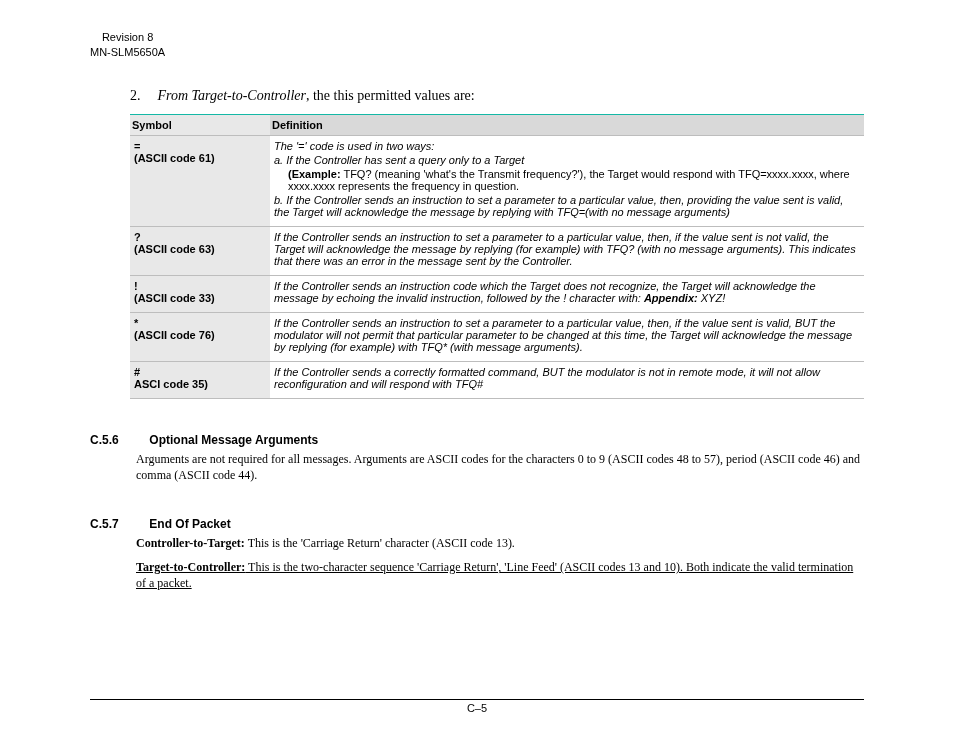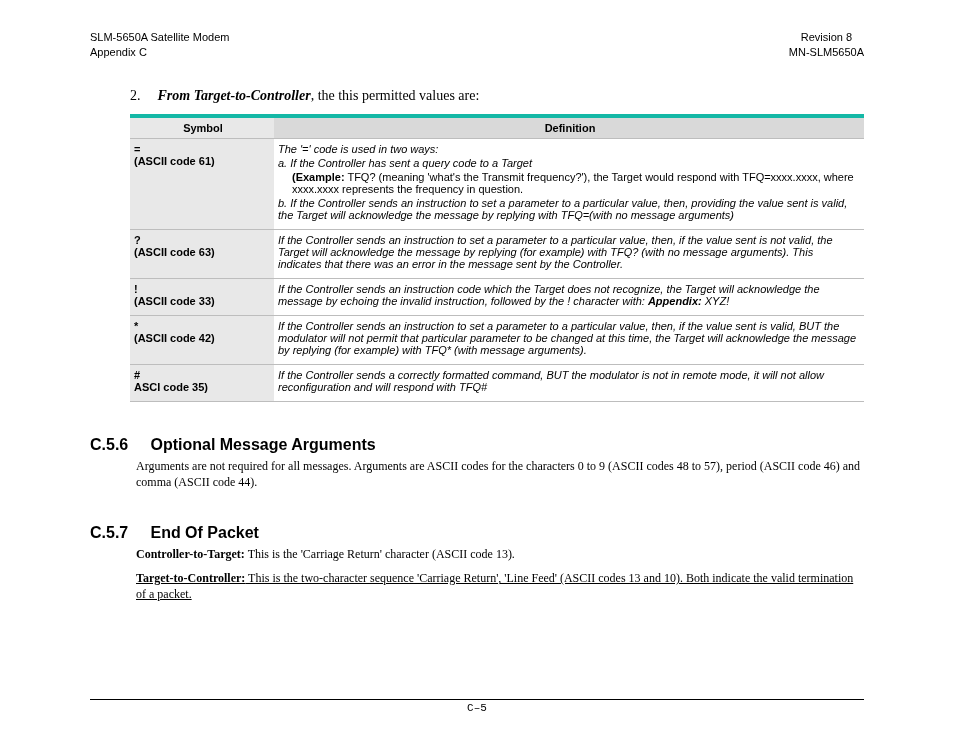--- a/index.html
+++ b/index.html
@@ -27,85 +27,81 @@
   }
   .list-block {
     margin-top: 28px;
     padding-left: 40px;
     font-size: 14px;
   }
   .list-number {
     display: inline-block;
     width: 24px;
   }
-  .bold-italic { font-weight: bold; font-style: italic; }
+  .bold-italic { font-weight: normal; font-style: italic; }
   table.symbol-table {
     margin-top: 10px;
     width: 734px;
     margin-left: 40px;
     border-collapse: collapse;
     font-family: Arial, Helvetica, sans-serif;
     font-size: 11px;
   }
   table.symbol-table th {
-    text-align: center;
+    text-align: left;
     background: #d9d9d9;
     font-weight: bold;
-    padding: 4px 6px 4px 8px;
-    border-top: 4px solid #14b8a6;
+    padding: 4px 6px 4px 2px;
+    border-top: 1px solid #14b8a6;
     border-bottom: 1px solid #bdbdbd;
   }
   table.symbol-table td {
     vertical-align: top;
     padding: 4px 6px 6px 4px;
     border-bottom: 1px solid #bdbdbd;
   }
   table.symbol-table .sym-col {
     width: 130px;
     background: #e8e8e8;
     font-weight: bold;
   }
   .def-col { background: #ffffff; }
   .def-line { margin: 0 0 2px 0; font-style: italic; }
   .def-sub { margin: 0 0 2px 14px; }
   h2.section {
     font-family: Arial, Helvetica, sans-serif;
-    font-size: 16px;
+    font-size: 12px;
     font-weight: bold;
     margin: 34px 0 4px 0;
   }
   .section-num { display: inline-block; width: 56px; }
   .body-para {
     font-size: 12px;
     margin: 4px 0 0 46px;
     line-height: 1.35;
   }
   .bold { font-weight: bold; }
   .footer {
     position: absolute;
     left: 90px;
     right: 90px;
     bottom: 24px;
     border-top: 1px solid #000;
     text-align: center;
-    font-family: Liberation Mono, monospace;
+    font-family: Liberation Sans, sans-serif;
     font-size: 11px;
     padding-top: 2px;
   }
 </style>
 </head>
 <body>
 
 <div class="page">
 
   <div class="header-row">
-    <div>
-      <div>SLM-5650A Satellite Modem</div>
-      <div>Appendix C</div>
-    </div>
     <div style="text-align:center;">
       <div>Revision 8</div>
       <div>MN-SLM5650A</div>
     </div>
   </div>
 
   <div class="list-block">
     <span class="list-number">2.</span>
     <span class="bold-italic">From Target-to-Controller</span><span>, the this permitted values are:</span>
   </div>
@@ -117,21 +113,21 @@
       <th>Definition</th>
     </tr>
 
     <tr>
       <td class="sym-col">
         <div>=</div>
         <div>(ASCII code 61)</div>
       </td>
       <td class="def-col">
         <p class="def-line">The '=' code is used in two ways:</p>
-        <p class="def-line">a. If the Controller has sent a query code to a Target</p>
+        <p class="def-line">a. If the Controller has sent a query only to a Target</p>
         <p class="def-sub">
           <span class="bold">(Example:</span><span> TFQ? (meaning 'what's the Transmit frequency?'), the Target would respond with TFQ=xxxx.xxxx, where xxxx.xxxx represents the frequency in question.</span>
         </p>
         <p class="def-line" style="margin-left:0;">b. If the Controller sends an instruction to set a parameter to a particular value, then, providing the value sent is valid, the Target will acknowledge the message by replying with TFQ=(with no message arguments)</p>
       </td>
     </tr>
 
     <tr>
       <td class="sym-col">
         <div>?</div>
@@ -150,21 +146,21 @@
       <td class="def-col">
         <p class="def-line">
           <span>If the Controller sends an instruction code which the Target does not recognize, the Target will acknowledge the message by echoing the invalid instruction, followed by the ! character with: </span><span class="bold">Appendix:</span><span> XYZ!</span>
         </p>
       </td>
     </tr>
 
     <tr>
       <td class="sym-col">
         <div>*</div>
-        <div>(ASCII code 42)</div>
+        <div>(ASCII code 76)</div>
       </td>
       <td class="def-col">
         <p class="def-line">If the Controller sends an instruction to set a parameter to a particular value, then, if the value sent is valid, BUT the modulator will not permit that particular parameter to be changed at this time, the Target will acknowledge the message by replying (for example) with TFQ* (with message arguments).</p>
       </td>
     </tr>
 
     <tr>
       <td class="sym-col">
         <div>#</div>
         <div>ASCI code 35)</div>

